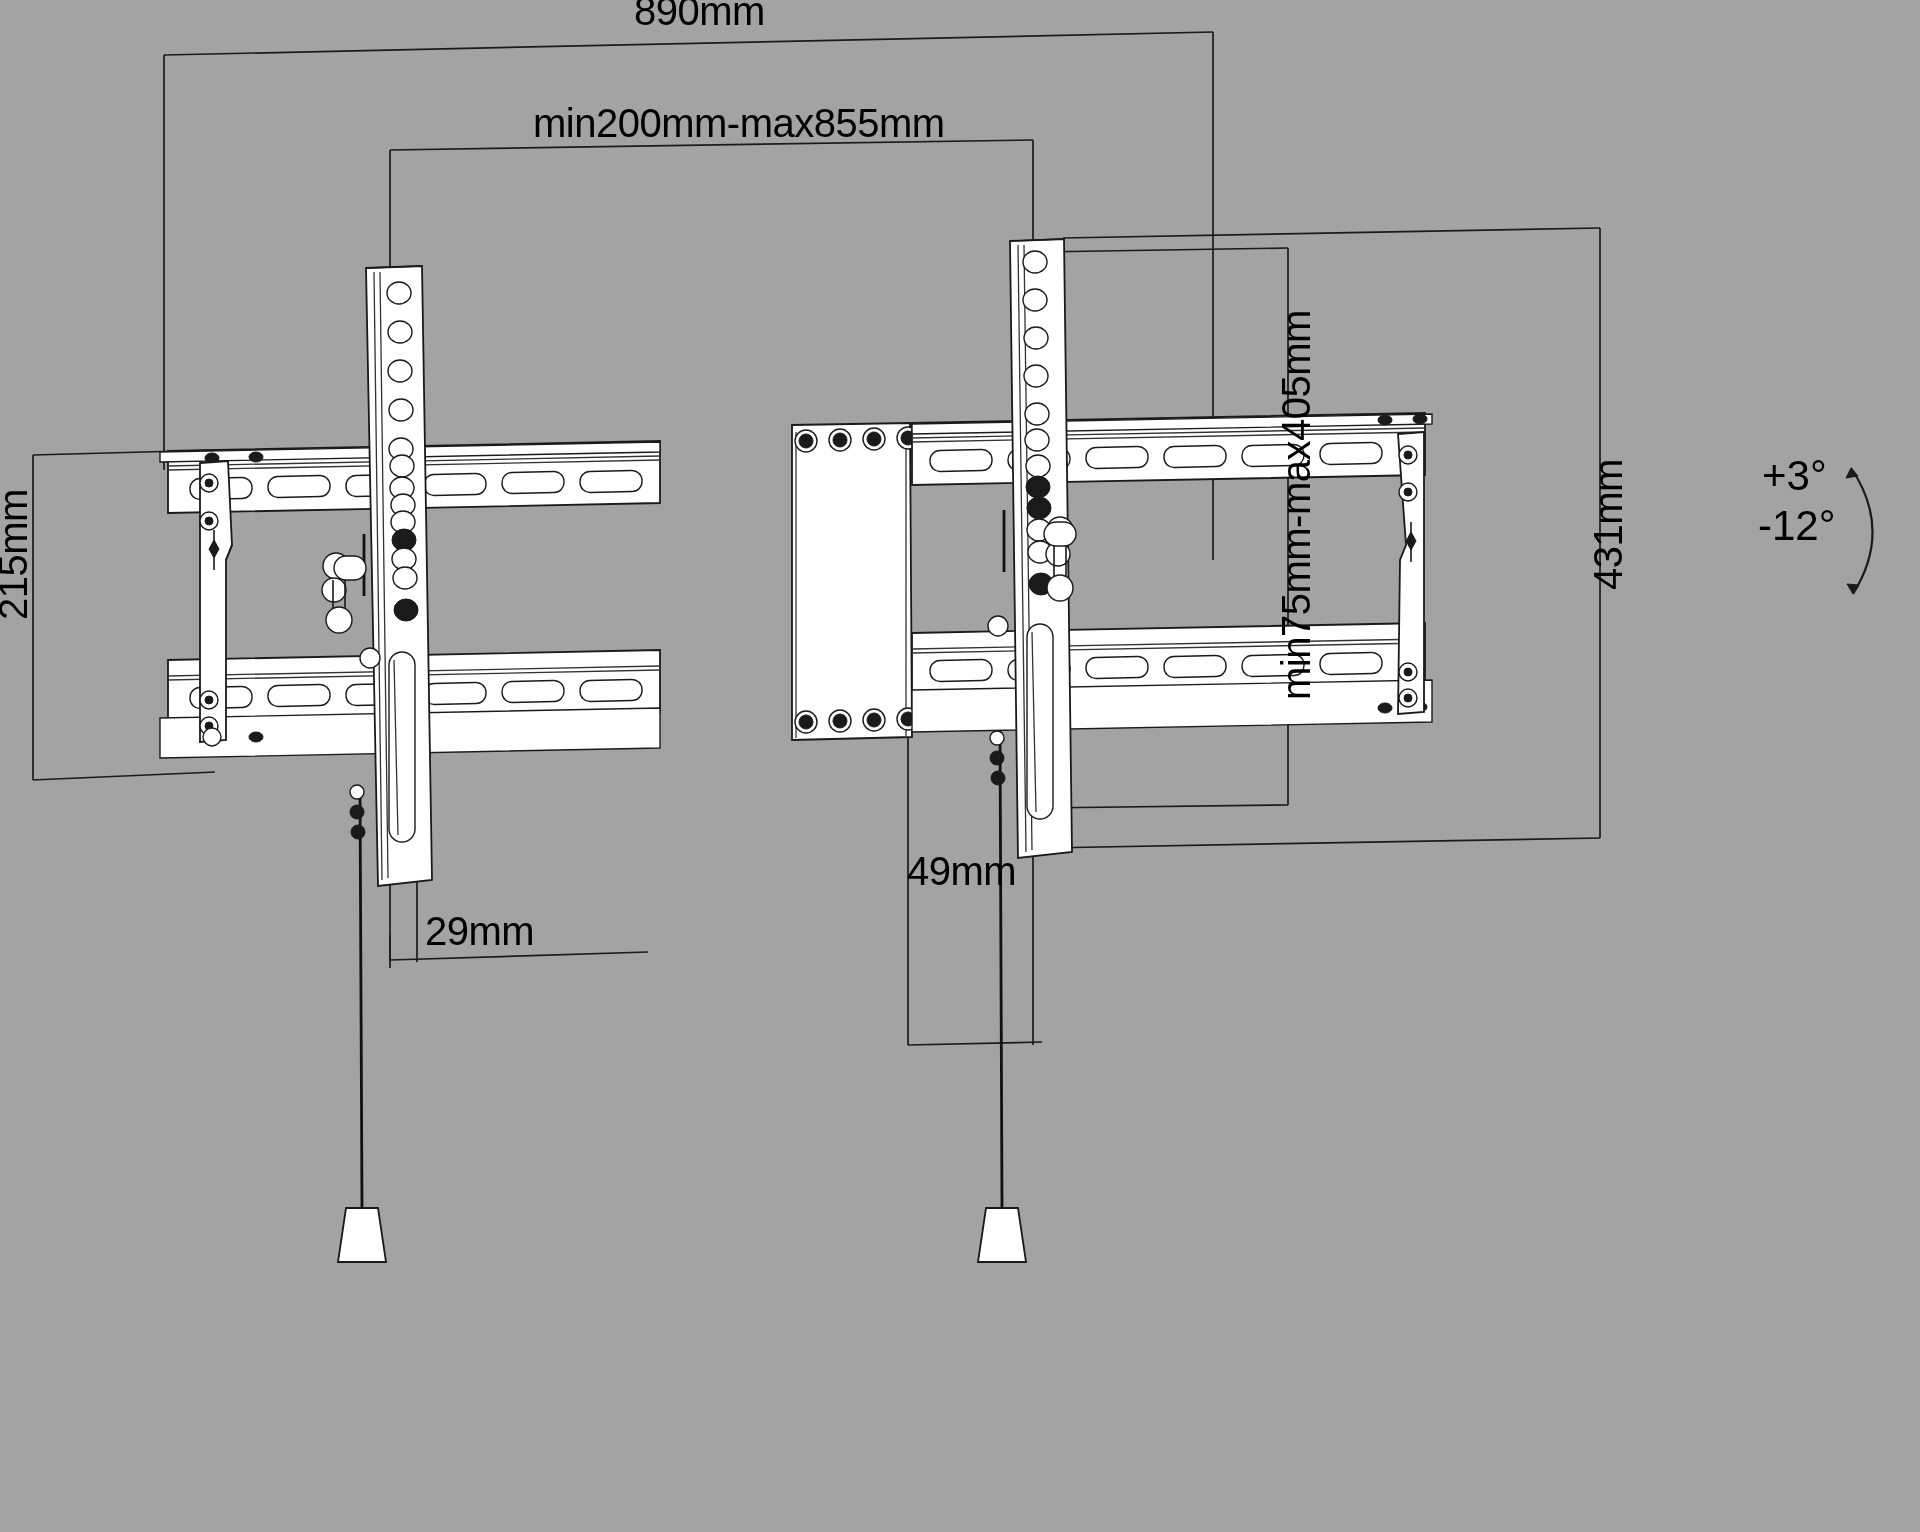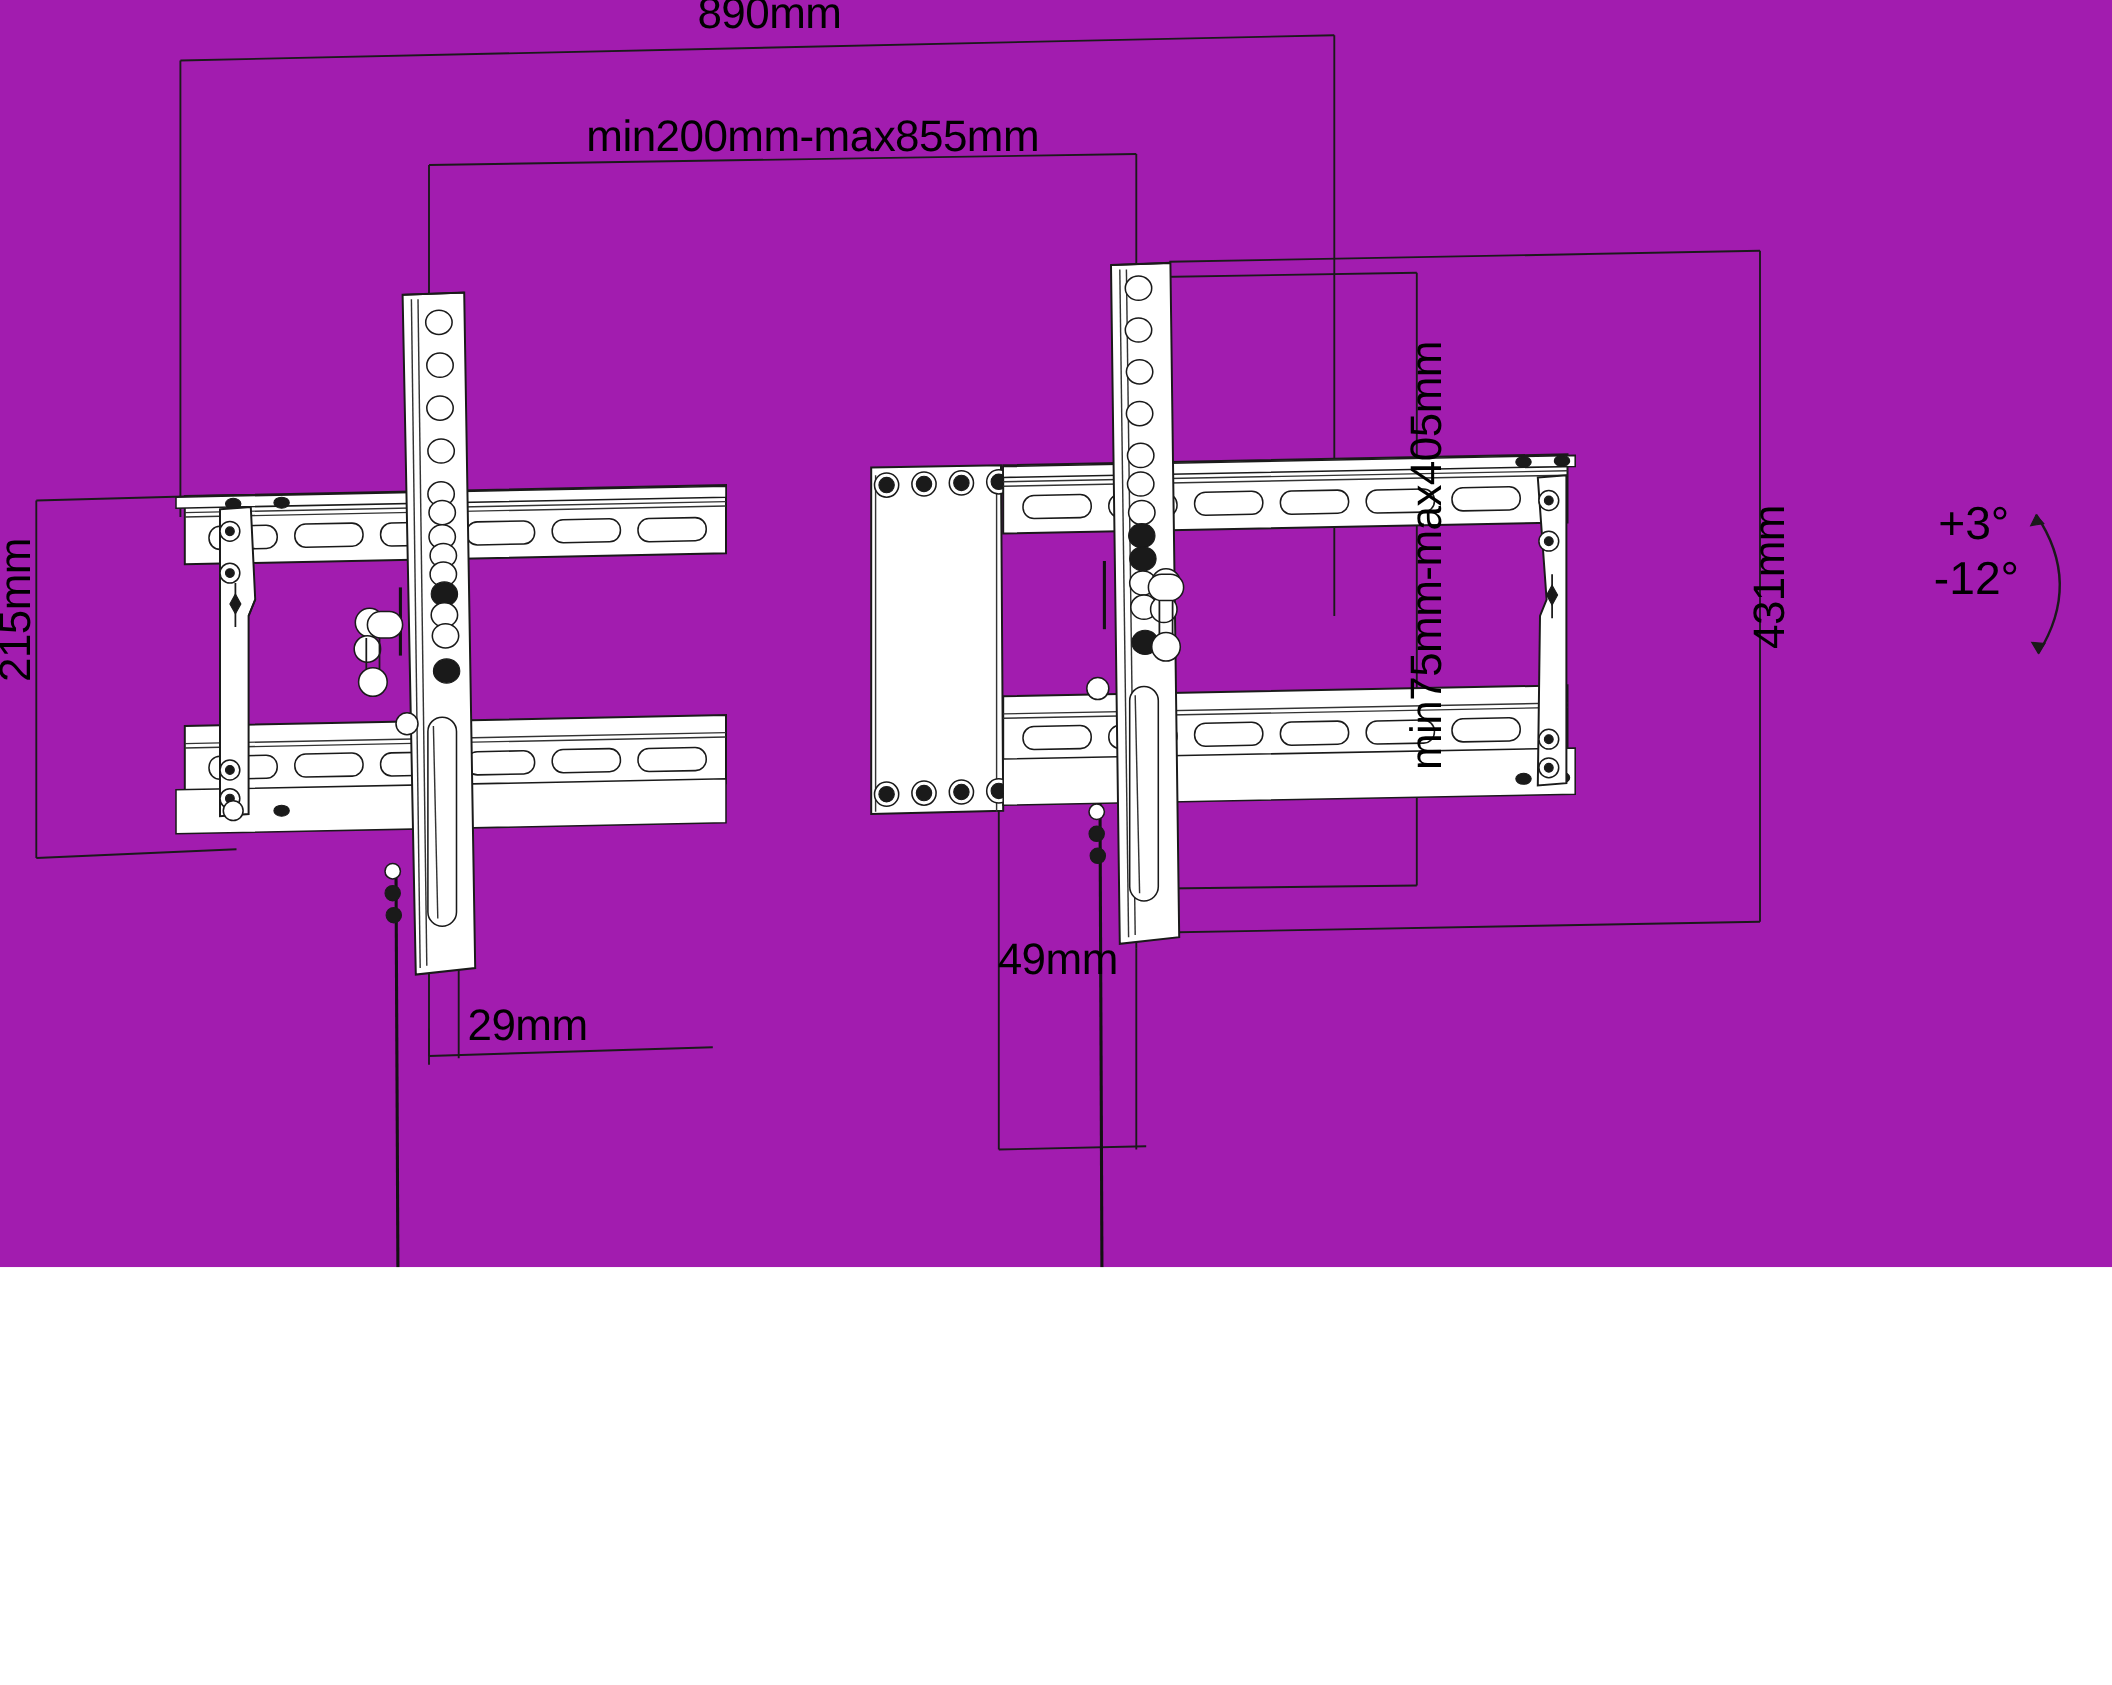--- a/index.html
+++ b/index.html
@@ -3,22 +3,22 @@
 <meta charset="utf-8">
 <style>
   html, body {
     margin: 0;
     padding: 0;
     background: #ffffff;
   }
   #page {
     position: relative;
     width: 1920px;
-    height: 1152px;
-    background: #a21caf;
+    height: 1532px;
+    background: #a3a3a3;
     font-family: "Liberation Sans", sans-serif;
     overflow: hidden;
   }
   svg#drawing {
     position: absolute;
     left: 0;
     top: 0;
     width: 1920px;
     height: 1532px;
     display: block;

